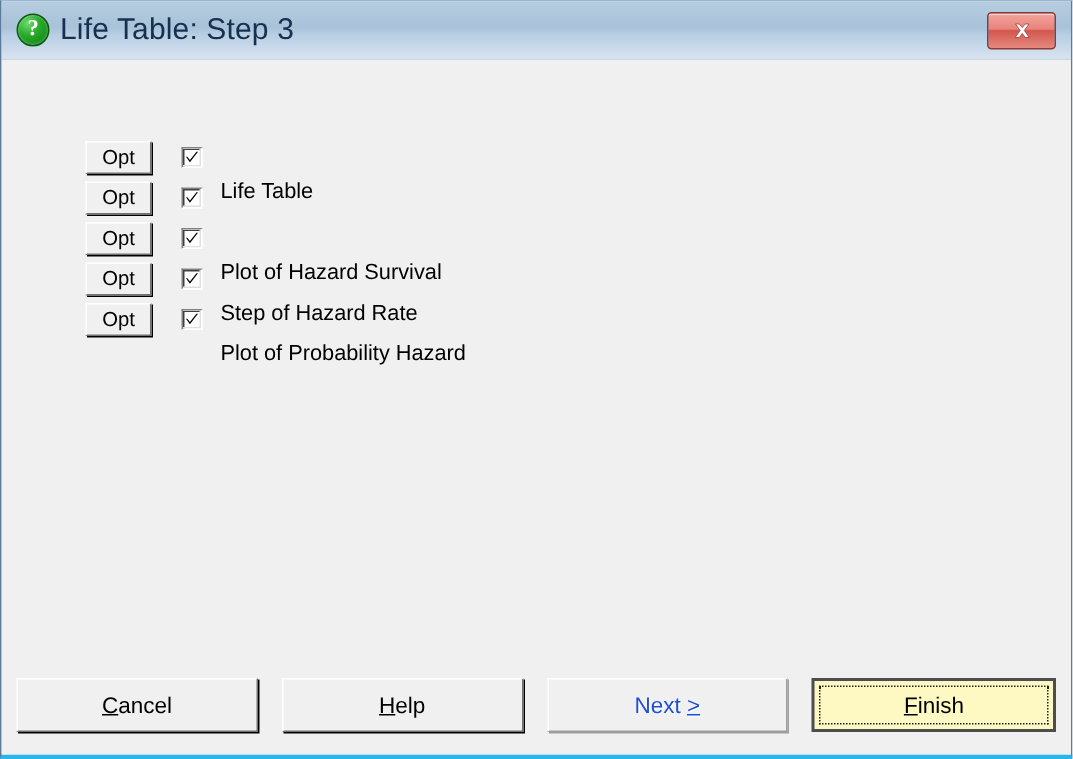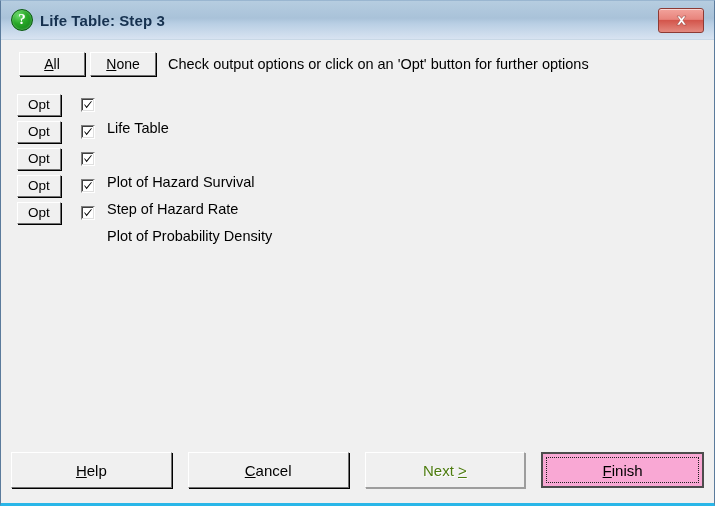--- a/index.html
+++ b/index.html
@@ -61,22 +61,22 @@
   }
   #titlebar-icon span {
     color: #ffffff;
     font-size: 15px;
     font-weight: bold;
     font-family: "Liberation Serif", serif;
     line-height: 1;
     margin-top: -1px;
   }
   #titlebar-title {
-    font-size: 15px;
-    font-weight: bold;
+    font-size: 20px;
+    font-weight: normal;
     color: #16314f;
     letter-spacing: .1px;
     white-space: nowrap;
   }
   #titlebar-spacer { flex: 1 1 auto; }
   #close-button {
     width: 44px;
     height: 23px;
     border: 1px solid #8d3a34;
     border-radius: 3px;
@@ -146,20 +146,21 @@
   .opt-row {
     display: flex;
     align-items: center;
     height: 27px;
   }
   .opt-btn {
     width: 44px;
     height: 22px;
     font-size: 13.5px;
     flex: none;
+    margin-left: 40px;
   }
   .opt-check {
     width: 14px;
     height: 14px;
     margin-left: 20px;
     background: #ffffff;
     border-top: 1px solid #808080;
     border-left: 1px solid #808080;
     border-right: 1px solid #ffffff;
     border-bottom: 1px solid #ffffff;
@@ -195,33 +196,33 @@
     box-sizing: border-box;
   }
   .nav-btn {
     height: 36px;
     flex: 1 1 0;
     font-size: 15px;
     margin-right: 16px;
   }
   .nav-btn:last-child { margin-right: 0; }
   .nav-btn.disabled {
-    color: #4d7c0f;
+    color: #1d4ed8;
     text-shadow: 1px 1px 0 #ffffff;
     cursor: default;
     box-shadow: 1px 1px 0 0 #9d9d9d;
     border-right-color: #9d9d9d;
     border-bottom-color: #9d9d9d;
   }
   
   .nav-btn.default {
     border: 2px solid #4d4d4d;
     box-shadow: none;
     position: relative;
-    background: #f9a8d4;
+    background: #fef9c3;
   }
   .nav-btn.default .focus-rect {
     position: absolute;
     left: 3px; right: 3px; top: 3px; bottom: 3px;
     border: 1px dotted #202020;
     pointer-events: none;
   }
   .nav-btn.default .lbl { position: relative; z-index: 2; }
 
   .acc { text-decoration: underline; }
@@ -239,29 +240,20 @@
     <div id="titlebar-spacer"></div>
     <div id="close-button">
       <svg width="15" height="13" viewBox="0 0 15 13">
         <path d="M3,2 L5.6,2 L7.5,4.4 L9.4,2 L12,2 L8.9,6.3 L12.2,11 L9.5,11 L7.5,8.3 L5.5,11 L2.8,11 L6.1,6.3 Z" fill="#ffffff" stroke="#8d3a34" stroke-width="0.5"></path>
       </svg>
     </div>
   </div>
 
   <div id="client">
 
-    <div id="toolbar">
-      <div class="win-btn" id="btn-all">
-        <span><span class="acc">A</span><span>ll</span></span>
-      </div>
-      <div class="win-btn" id="btn-none">
-        <span><span class="acc">N</span><span>one</span></span>
-      </div>
-      <div id="toolbar-hint">Check output options or click on an 'Opt' button for further options</div>
-    </div>
 
     <div id="options">
 
       <div class="opt-row">
         <div class="win-btn opt-btn">
           <span>Opt</span>
         </div>
         <div class="opt-check">
           <svg width="10" height="10" viewBox="0 0 10 10">
             <path d="M1,4.5 L1.9,4.5 L3.6,6.6 L8,1.2 L9,1.2 L3.6,8.2 Z" fill="#000000"></path>
@@ -307,31 +299,31 @@
 
       <div class="opt-row">
         <div class="win-btn opt-btn">
           <span>Opt</span>
         </div>
         <div class="opt-check">
           <svg width="10" height="10" viewBox="0 0 10 10">
             <path d="M1,4.5 L1.9,4.5 L3.6,6.6 L8,1.2 L9,1.2 L3.6,8.2 Z" fill="#000000"></path>
           </svg>
         </div>
-        <div class="opt-label">Plot of Probability Density</div>
+        <div class="opt-label">Plot of Probability Hazard</div>
       </div>
 
     </div>
 
     <div id="buttonbar">
       <div class="win-btn nav-btn">
+        <span class="lbl"><span class="acc">C</span>ancel</span>
+      </div>
+      <div class="win-btn nav-btn">
         <span class="lbl"><span class="acc">H</span>elp</span>
-      </div>
-      <div class="win-btn nav-btn">
-        <span class="lbl"><span class="acc">C</span>ancel</span>
       </div>
       <div class="win-btn nav-btn disabled">
         <span class="lbl">Next&nbsp;<span class="acc">&gt;</span></span>
       </div>
       <div class="win-btn nav-btn default">
         <span class="focus-rect"></span>
         <span class="lbl"><span class="acc">F</span>inish</span>
       </div>
     </div>
 

